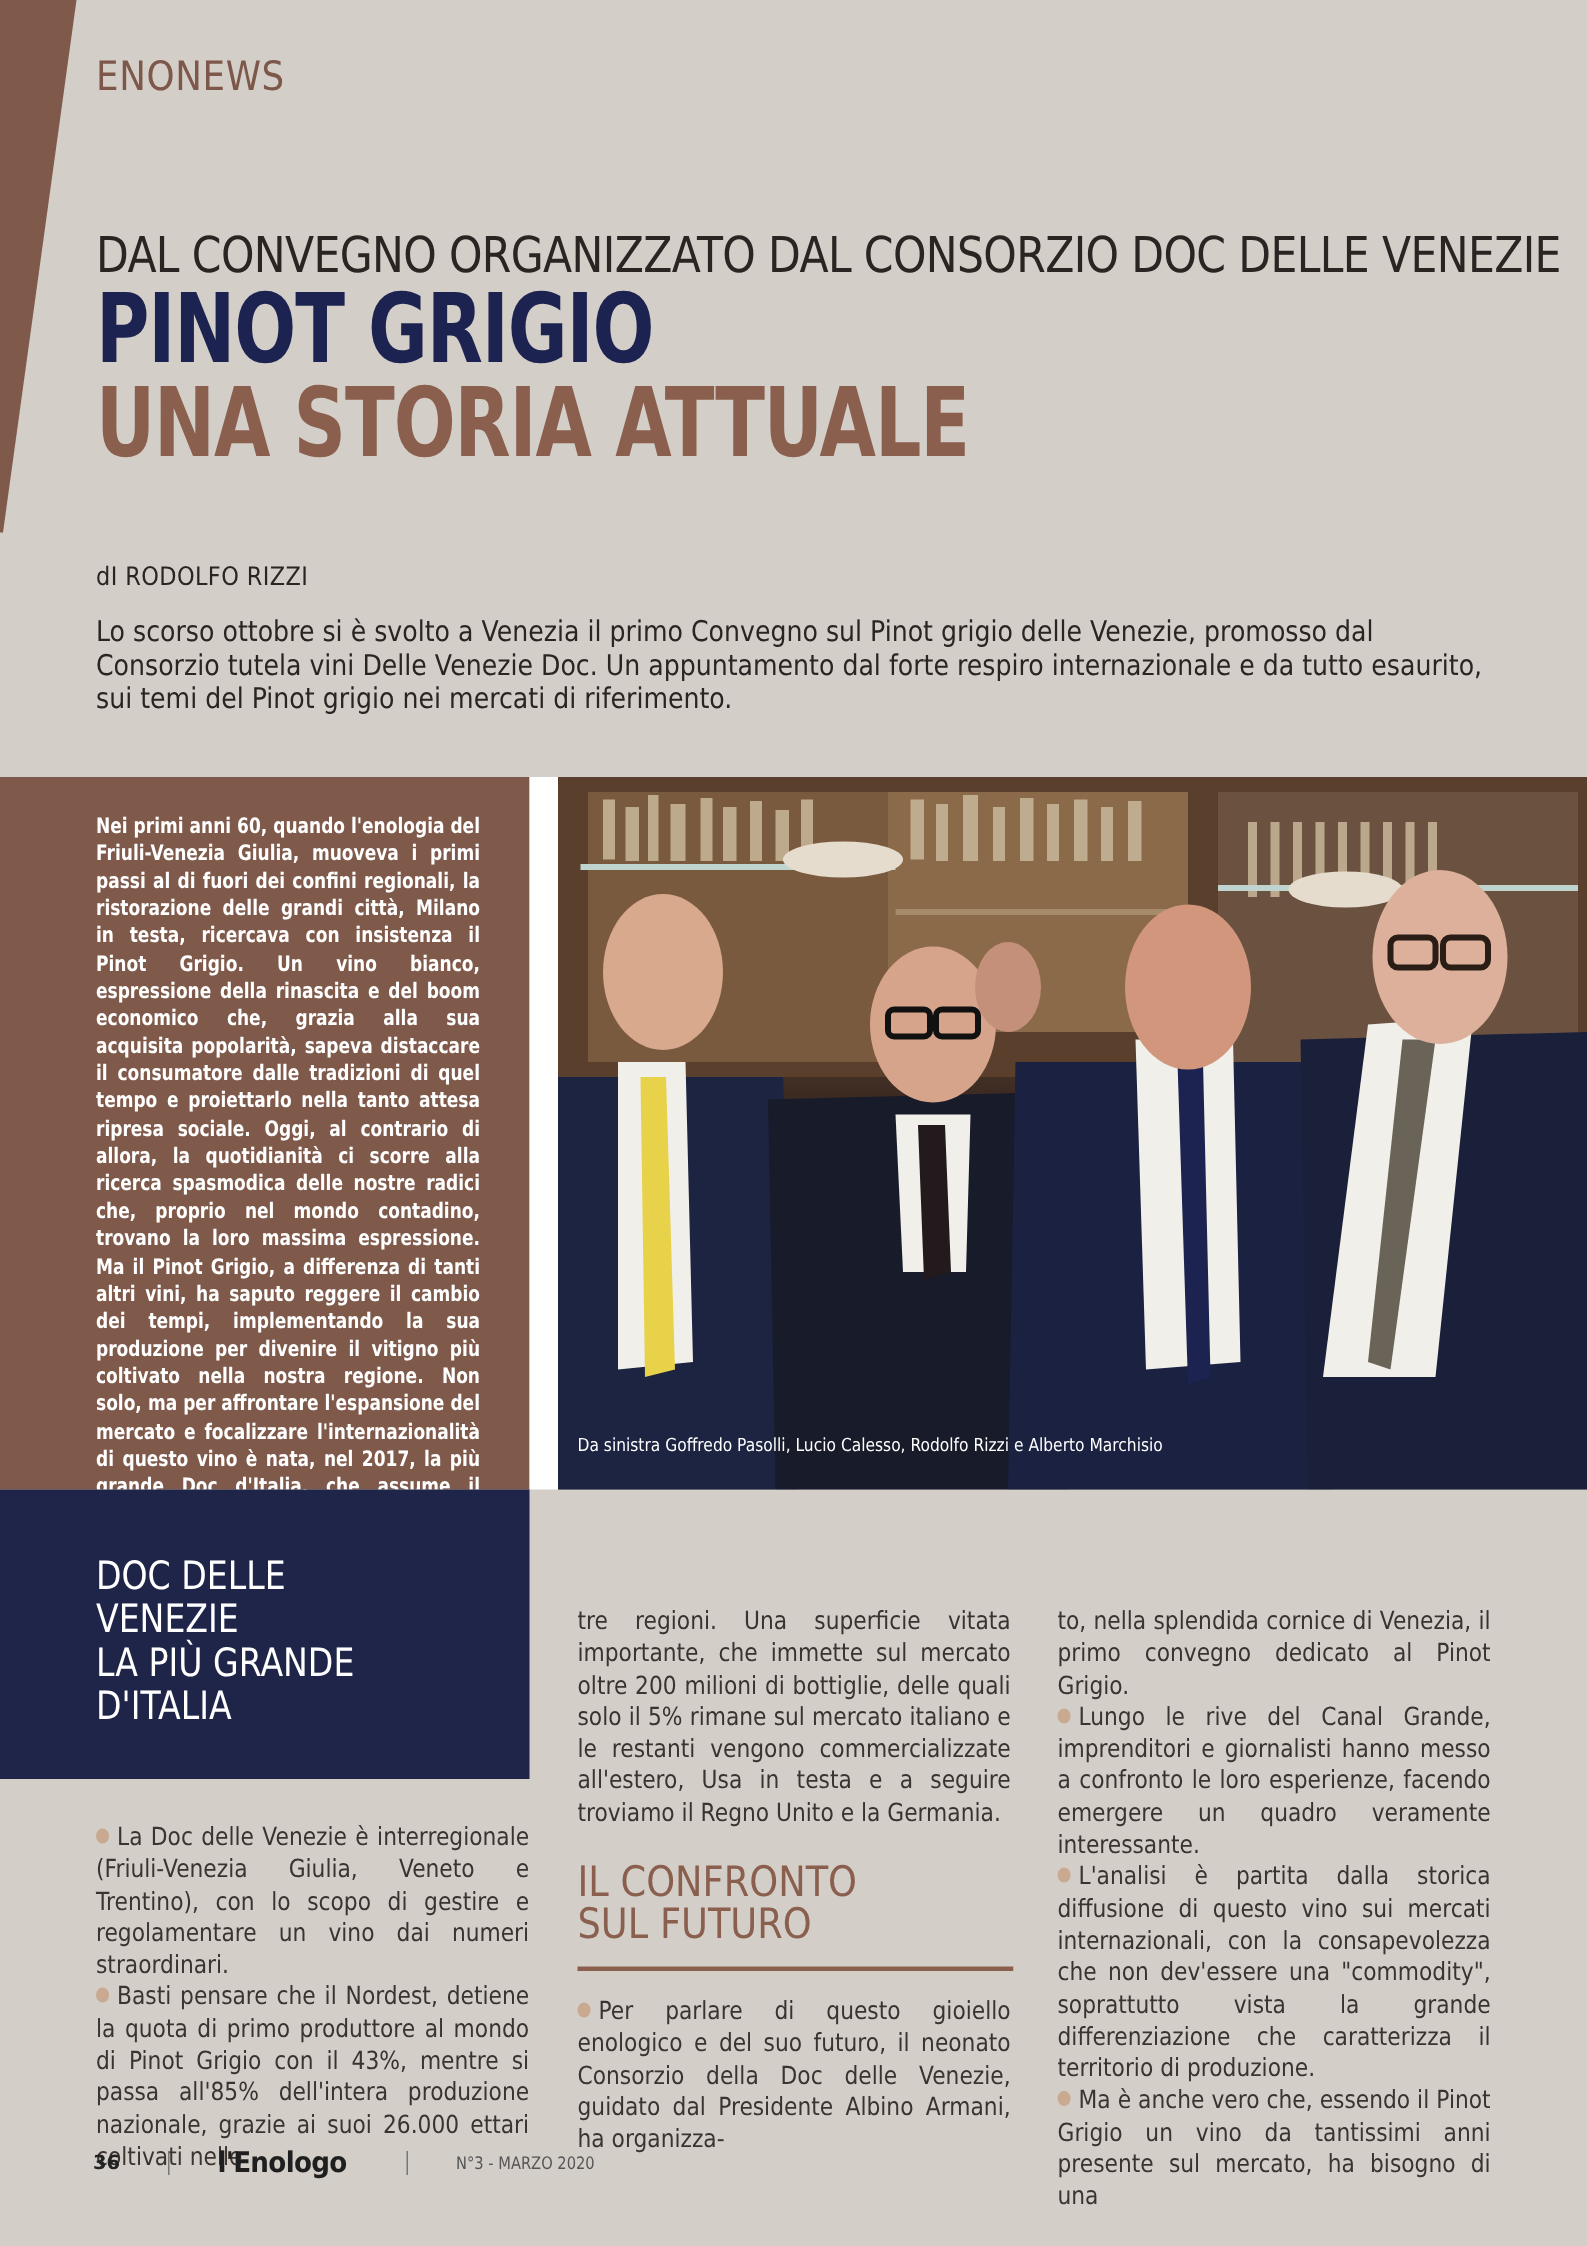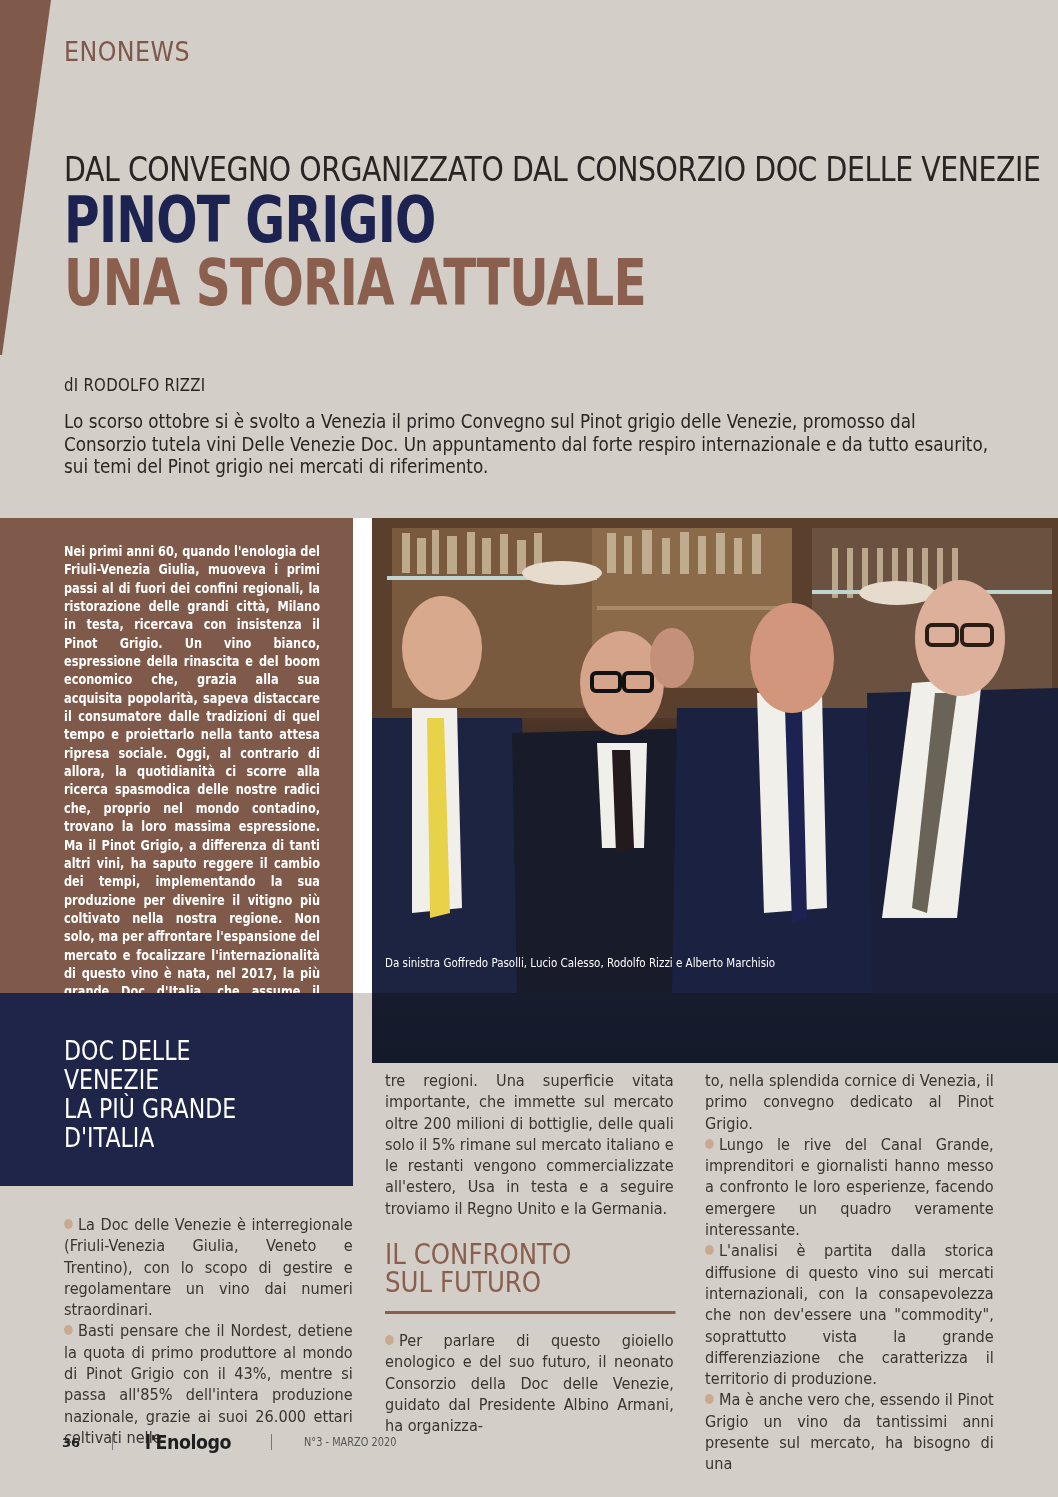--- a/index.html
+++ b/index.html
@@ -62,21 +62,21 @@
       font-size: 14.2px; line-height: 18.35px; color: #ffffff; font-weight: bold;
       text-align: justify;
       font-family: "DejaVu Sans", sans-serif;
       transform: scaleX(0.8); transform-origin: left top;
     }
     .photo-gap {
       position: absolute; left: 353px; top: 518px; width: 19px; height: 475px;
       background: #ffffff;
     }
     .photo {
-      position: absolute; left: 372px; top: 518px; width: 686px; height: 545px;
+      position: absolute; left: 372px; top: 518px; width: 686px; height: 475px;
       overflow: hidden;
       background: linear-gradient(180deg, #4a3526 0%, #6b4a32 25%, #3b2a22 45%, #1b2033 60%, #151a2b 100%);
     }
     .photo svg { position: absolute; left: 0; top: 0; }
     .caption {
       position: absolute; left: 13px; top: 438px;
       font-size: 12px; color: #ffffff; white-space: nowrap;
       font-family: "DejaVu Sans", sans-serif;
       transform: scaleX(0.86); transform-origin: left top;
     }

